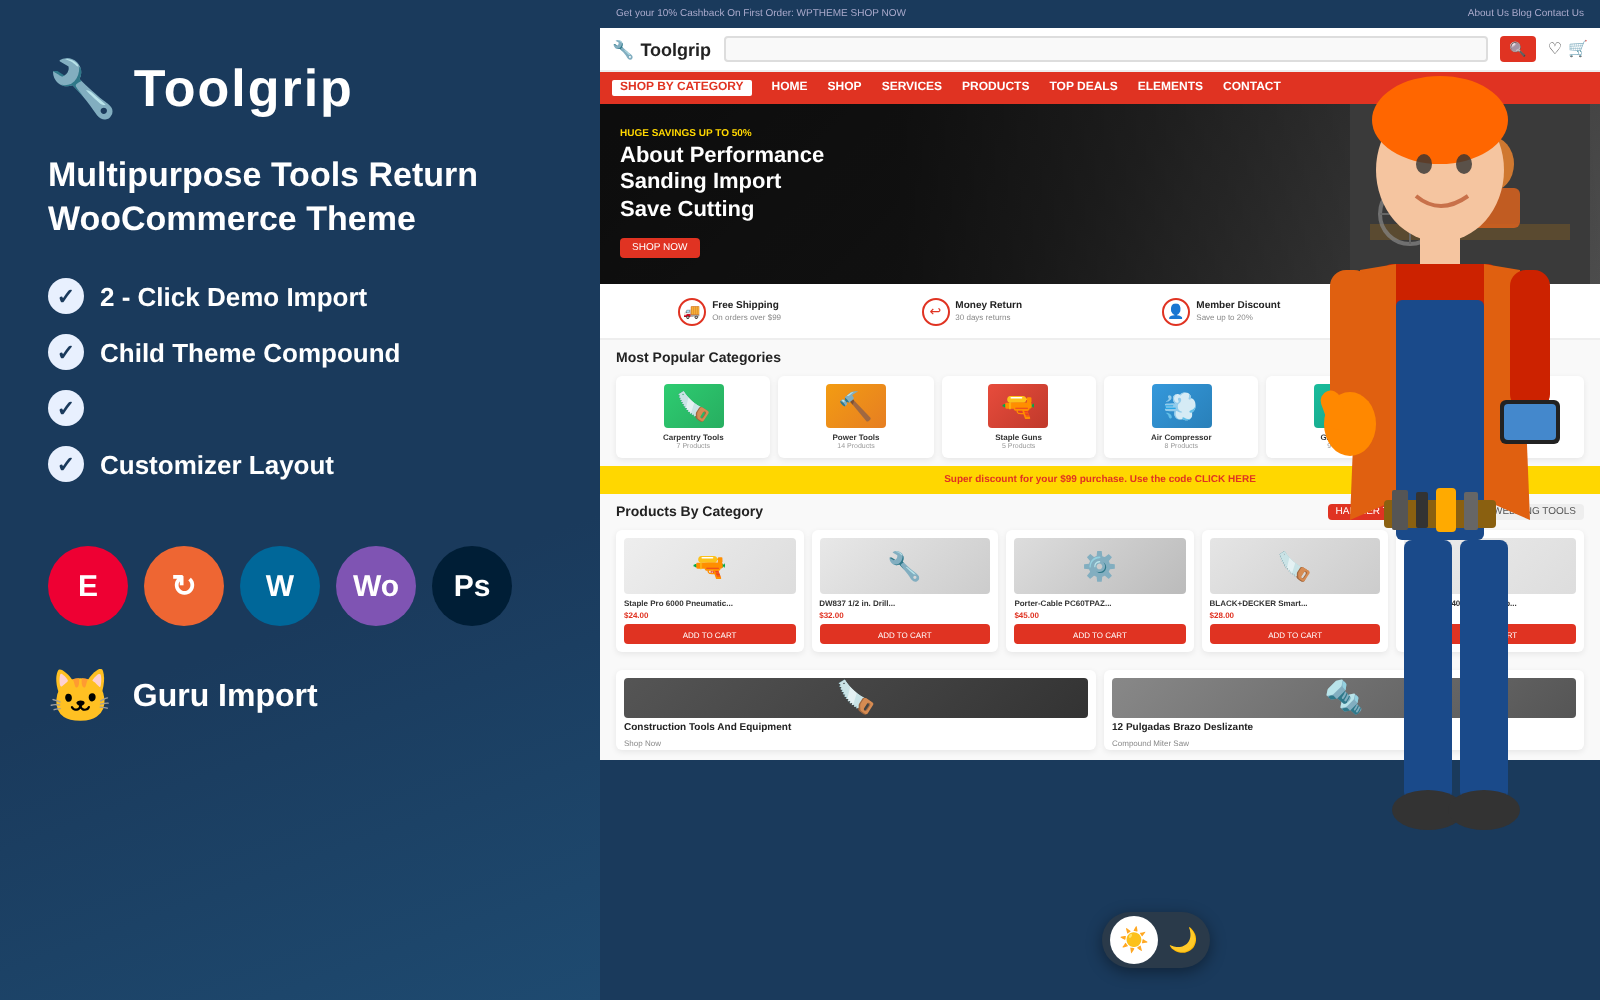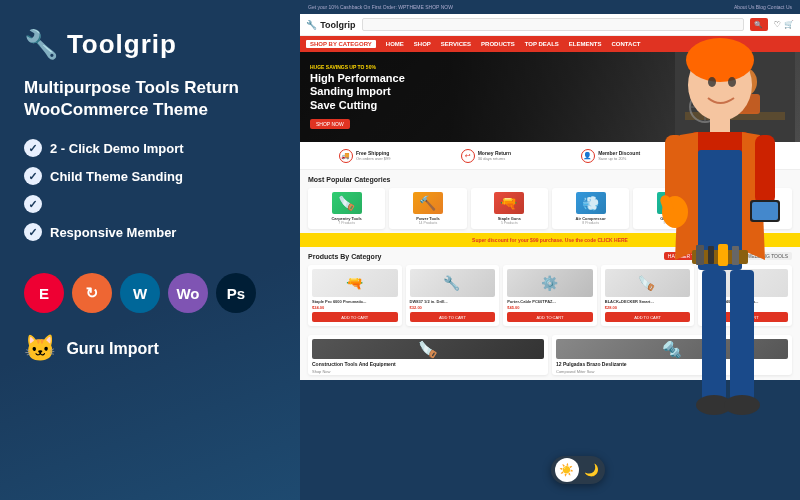--- a/index.html
+++ b/index.html
@@ -607,28 +607,28 @@
     <div>WooCommerce Theme</div>
   </div>
 
   <ul class="features-list">
     <li>
       <span class="check-icon">✓</span>
       <span>2 - Click Demo Import</span>
     </li>
     <li>
       <span class="check-icon">✓</span>
-      <span>Child Theme Sanding</span>
+      <span>Child Theme Compound</span>
     </li>
     <li>
       <span class="check-icon">✓</span>
     </li>
     <li>
       <span class="check-icon">✓</span>
-      <span>Responsive Member</span>
+      <span>Customizer Layout</span>
     </li>
   </ul>
 
   <div class="tech-badges">
     <div class="badge badge-elementor">E</div>
     <div class="badge badge-refresh">↻</div>
     <div class="badge badge-wp">W</div>
     <div class="badge badge-woo">Wo</div>
     <div class="badge badge-ps">Ps</div>
   </div>
@@ -670,21 +670,21 @@
       <span class="menu-item">TOP DEALS</span>
       <span class="menu-item">ELEMENTS</span>
       <span class="menu-item">CONTACT</span>
     </div>
 
     <div class="preview-hero">
       <div class="hero-overlay"></div>
       <div class="hero-text-block">
         <div class="hero-promo-label">HUGE SAVINGS UP TO 50%</div>
         <div class="hero-title">
-          <div>High Performance</div>
+          <div>About Performance</div>
           <div>Sanding Import</div>
           <div>Save Cutting</div>
         </div>
         <div class="hero-cta">SHOP NOW</div>
       </div>
       <div class="hero-img-area">
 
         <svg width="120" height="90" viewBox="0 0 120 90">
 
           <rect width="120" height="90" fill="#3a3a3a"></rect>

